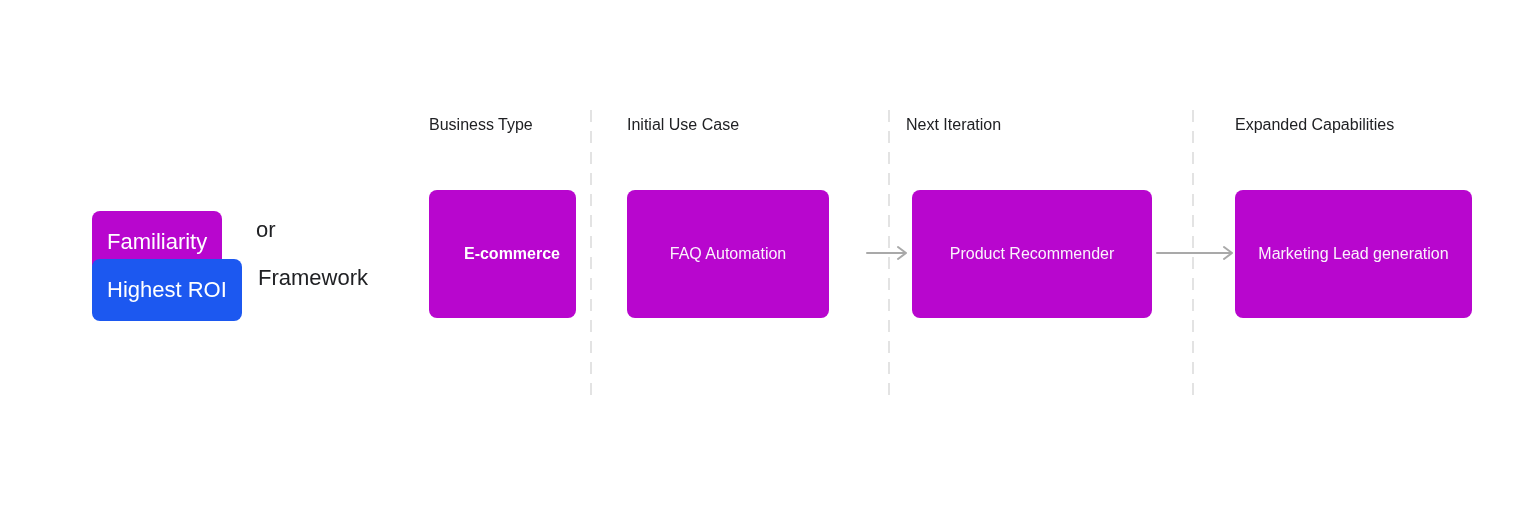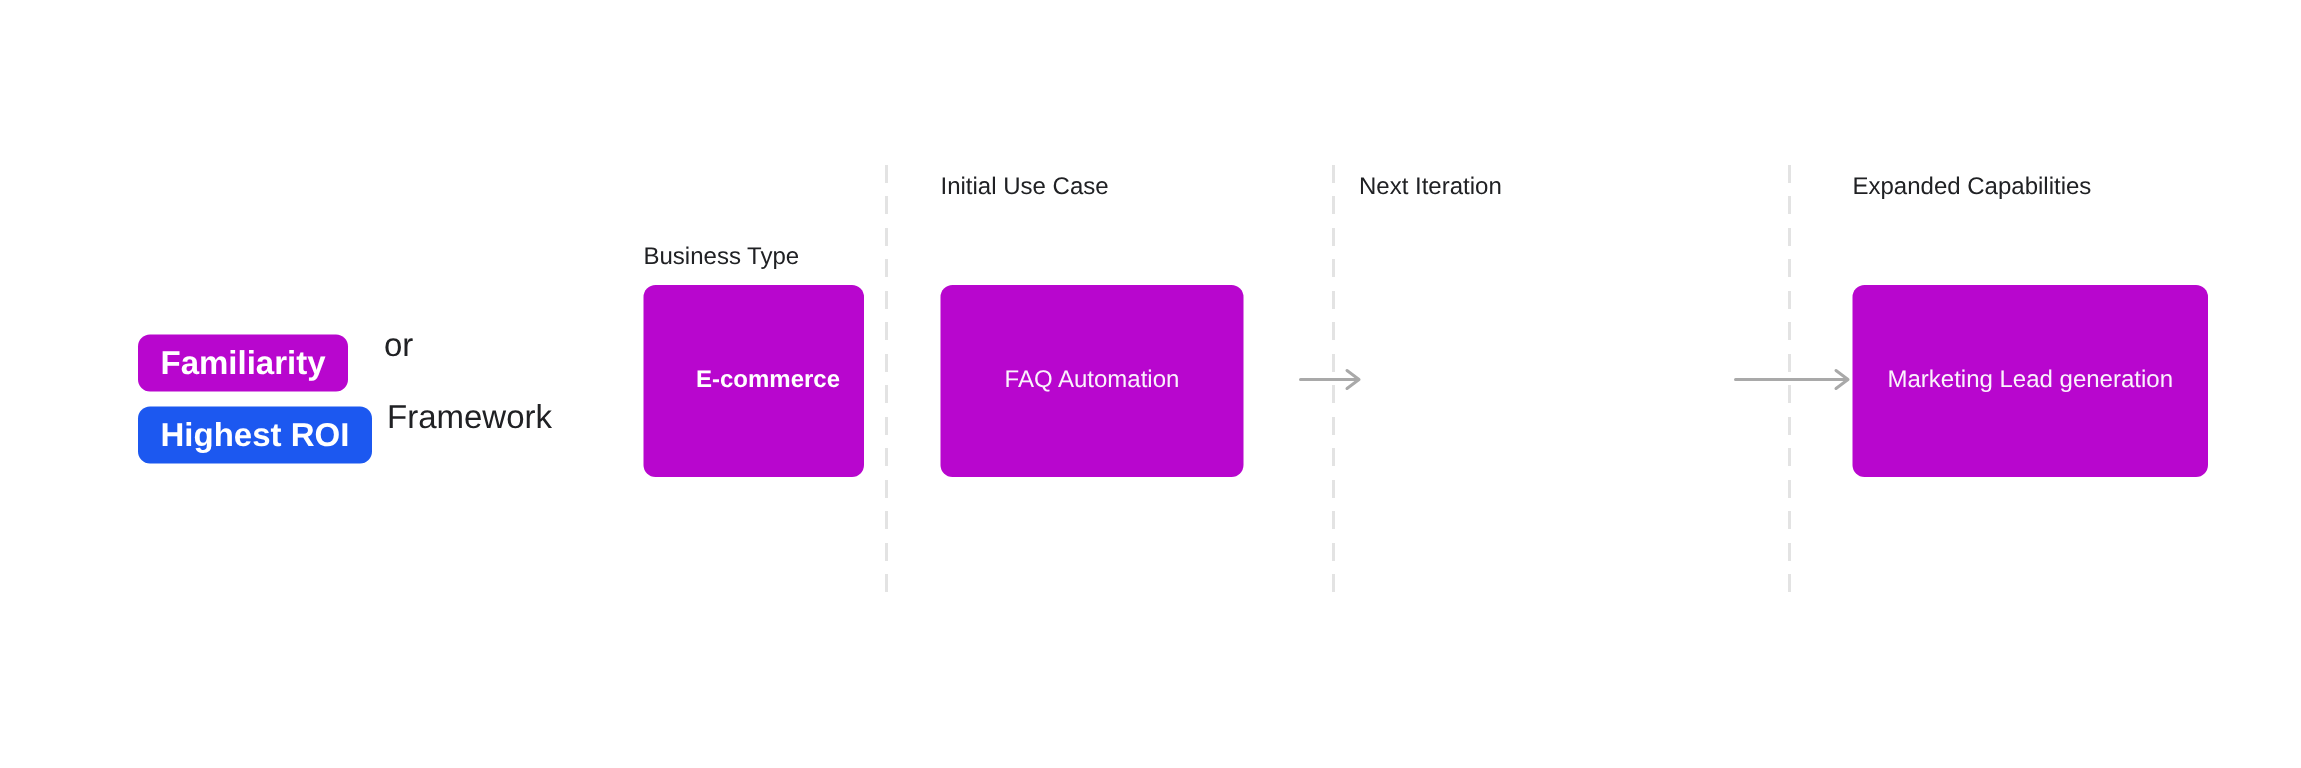--- a/index.html
+++ b/index.html
@@ -15,27 +15,26 @@
     background: #ffffff;
     overflow: hidden;
   }
 
   
   .badge {
     position: absolute;
     left: 92px;
     height: 38px;
     line-height: 38px;
-    padding: 0 15px;
+    padding: 12px 15px;
     border-radius: 8px;
     color: #ffffff;
     font-size: 22px;
-    font-weight: 700;
+    font-weight: 400;
     white-space: nowrap;
-    margin-top: 12px;
   }
   .badge-familiarity { top: 211px; background: var(--magenta); }
   .badge-roi         { top: 259px; background: var(--blue); }
   .legend-text {
     position: absolute;
     height: 38px;
     line-height: 38px;
     font-size: 22px;
     color: var(--text-dark);
     white-space: nowrap;
@@ -44,21 +43,21 @@
   .legend-framework { left: 258px; top: 259px; }
 
   
   .col-header {
     position: absolute;
     top: 116px;
     font-size: 16px;
     color: var(--text-dark);
     white-space: nowrap;
   }
-  .col-header-1 { left: 429px; margin-top: 47px; }
+  .col-header-1 { left: 429px; }
   .col-header-2 { left: 627px; }
   .col-header-3 { left: 906px; }
   .col-header-4 { left: 1235px; }
 
   
   .divider {
     position: absolute;
     top: 110px;
     width: 2px;
     height: 289px;
@@ -129,20 +128,23 @@
   <div class="divider divider-1"></div>
   <div class="divider divider-2"></div>
   <div class="divider divider-3"></div>
 
   <div class="node node-1">
     <span class="node-label">E-commerce</span>
   </div>
   <div class="node node-2">
     <span class="node-label">FAQ Automation</span>
   </div>
+  <div class="node node-3">
+    <span class="node-label">Product Recommender</span>
+  </div>
   <div class="node node-4">
     <span class="node-label">Marketing Lead generation</span>
   </div>
 
   <svg class="arrow arrow-1" width="42" height="16" viewBox="0 0 42 16">
     <line x1="1" y1="8" x2="39" y2="8"></line>
     <polyline points="32,2 40,8 32,14"></polyline>
   </svg>
   <svg class="arrow arrow-2" width="78" height="16" viewBox="0 0 78 16">
     <line x1="1" y1="8" x2="75" y2="8"></line>

